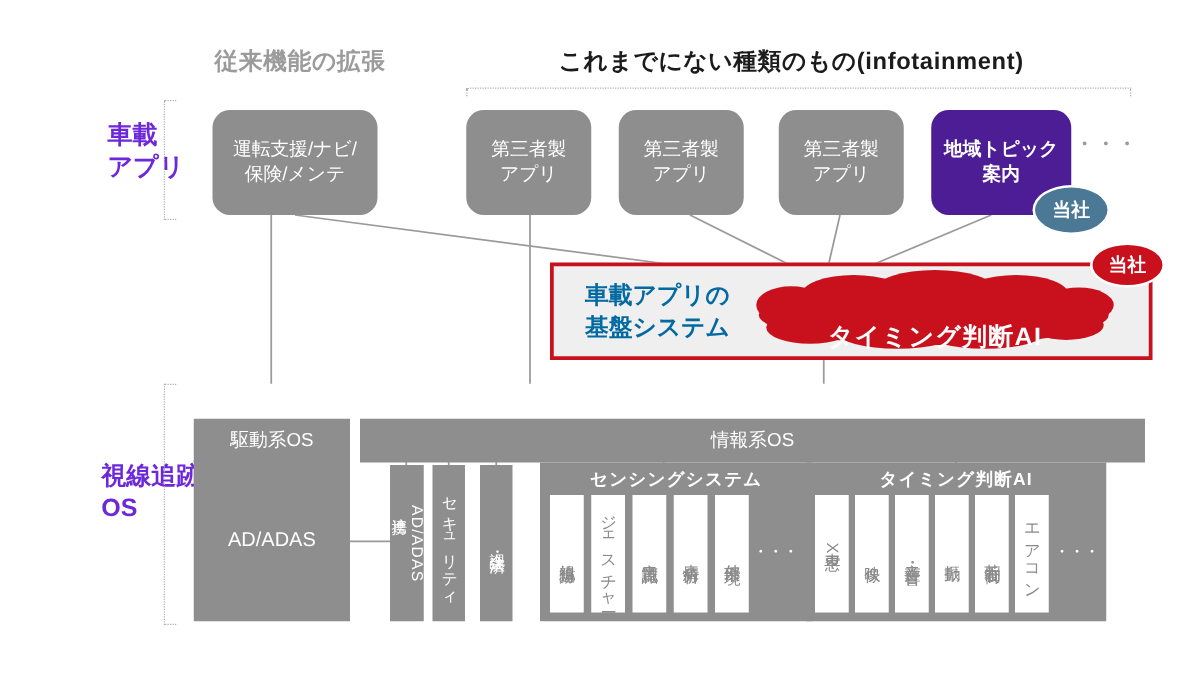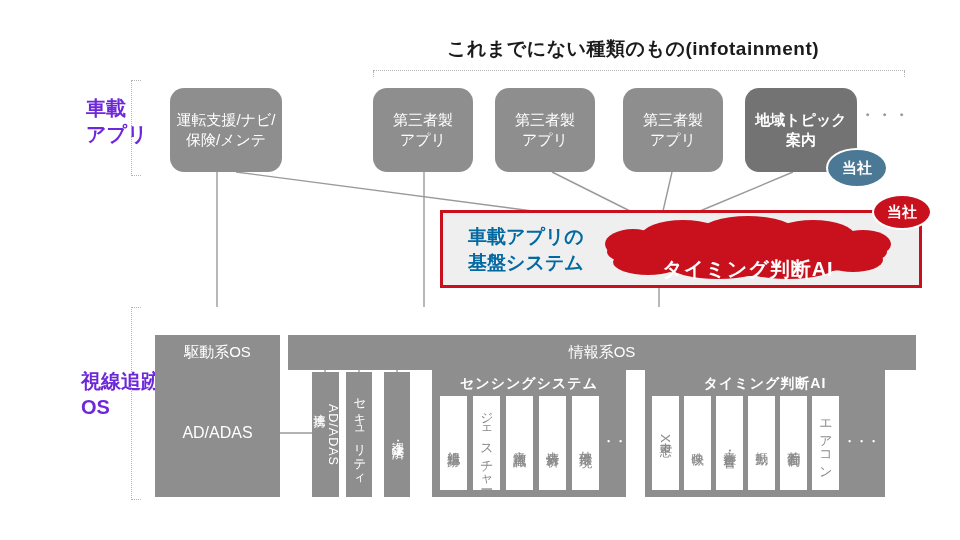--- a/index.html
+++ b/index.html
@@ -28,22 +28,22 @@
   #brk-top::before{left:0;}
   #brk-top::after{right:0;}
 
   
   #lines{position:absolute;left:0;top:0;z-index:0;}
 
   
   .app-box{position:absolute;top:88px;height:84px;background:#8e8e8e;border-radius:14px;
     color:#fff;font-size:15px;font-weight:500;line-height:1.35;text-align:center;
     display:flex;align-items:center;justify-content:center;z-index:1;}
-  .app-box.blue{background:#737373;font-weight:700;}
-  #app-0{left:170px;width:112px;}
+  .app-box.blue{background:#4c1d95;font-weight:700;}
+  #app-0{left:170px;width:132px;}
   #app-1{left:373px;width:100px;}
   #app-2{left:495px;width:100px;}
   #app-3{left:623px;width:100px;}
   #app-4{left:745px;width:112px;}
   #app-dots{position:absolute;left:860px;top:106px;width:56px;color:#9a9a9a;font-size:15px;letter-spacing:2px;font-weight:700;z-index:1;}
 
   
   .badge{position:absolute;border-radius:50%;border:2.5px solid #ffffff;color:#fff;
     display:flex;align-items:center;justify-content:center;font-size:15px;font-weight:700;z-index:4;}
   #badge-blue{left:826px;top:148px;width:58px;height:36px;background:#4a7895;}
@@ -68,21 +68,21 @@
   #adadas{position:absolute;left:155px;top:368px;width:125px;height:129px;background:#8e8e8e;color:#fff;
     font-size:16px;font-weight:500;display:flex;align-items:center;justify-content:center;z-index:1;}
   .vbox{position:absolute;top:372px;height:125px;background:#8e8e8e;color:#fff;font-size:12.5px;font-weight:500;
     writing-mode:vertical-rl;text-orientation:mixed;letter-spacing:1px;line-height:1.1;
     display:flex;align-items:center;justify-content:center;z-index:1;}
   #vbox-0{left:312px;width:27px;}
   #vbox-1{left:346px;width:26px;}
   #vbox-2{left:384px;width:26px;}
 
   .group{position:absolute;top:370px;height:127px;background:#8e8e8e;z-index:1;}
-  #grp-sensing{left:432px;width:194px;}
+  #grp-sensing{left:432px;width:194px;padding-left:24px;}
   #grp-hmi{left:645px;width:240px;}
   .group-title{position:absolute;top:5px;left:0;width:100%;text-align:center;color:#fff;font-size:14px;font-weight:700;letter-spacing:1px;}
   .sub-box{position:absolute;top:26px;height:94px;width:27px;background:#ffffff;color:#8a8a8a;
     font-size:13px;font-weight:500;writing-mode:vertical-rl;text-orientation:mixed;letter-spacing:1px;line-height:1.05;
     display:flex;align-items:center;justify-content:center;}
   .grp-dots{position:absolute;top:64px;color:#ffffff;font-size:11px;font-weight:700;letter-spacing:1px;}
 </style>
 </head>
 <body>
 
@@ -102,20 +102,21 @@
       <line x1="325" y1="357" x2="325" y2="373"></line>
       <line x1="359" y1="357" x2="359" y2="373"></line>
       <line x1="397" y1="357" x2="397" y2="373"></line>
       <line x1="531" y1="357" x2="531" y2="371"></line>
       <line x1="765" y1="357" x2="765" y2="371"></line>
       <line x1="217" y1="342" x2="217" y2="368"></line>
       <line x1="280" y1="433" x2="313" y2="433"></line>
     </g>
   </svg>
 
+  <div id="hdr-left" class="hdr">従来機能の拡張</div>
   <div id="hdr-right" class="hdr">これまでにない種類のもの(infotainment)</div>
   <div id="brk-top"></div>
 
   <div id="lbl-apps" class="side-label pre">車載
 アプリ</div>
   <div id="lbl-os" class="side-label pre">視線追跡
 OS</div>
   <div id="brk-apps" class="brk-left"></div>
   <div id="brk-os" class="brk-left"></div>
 

